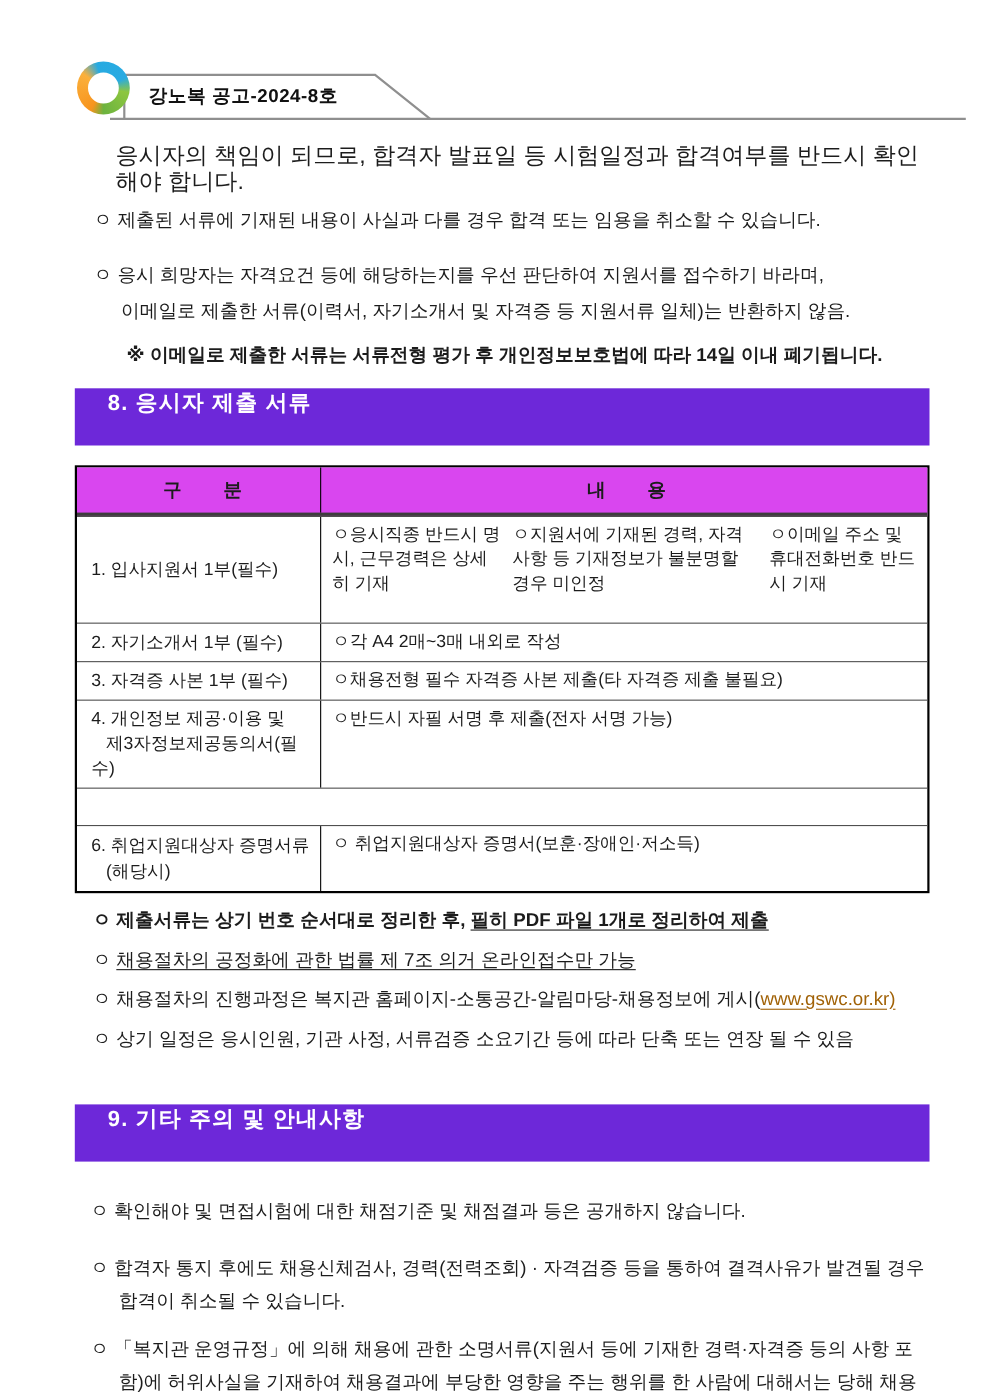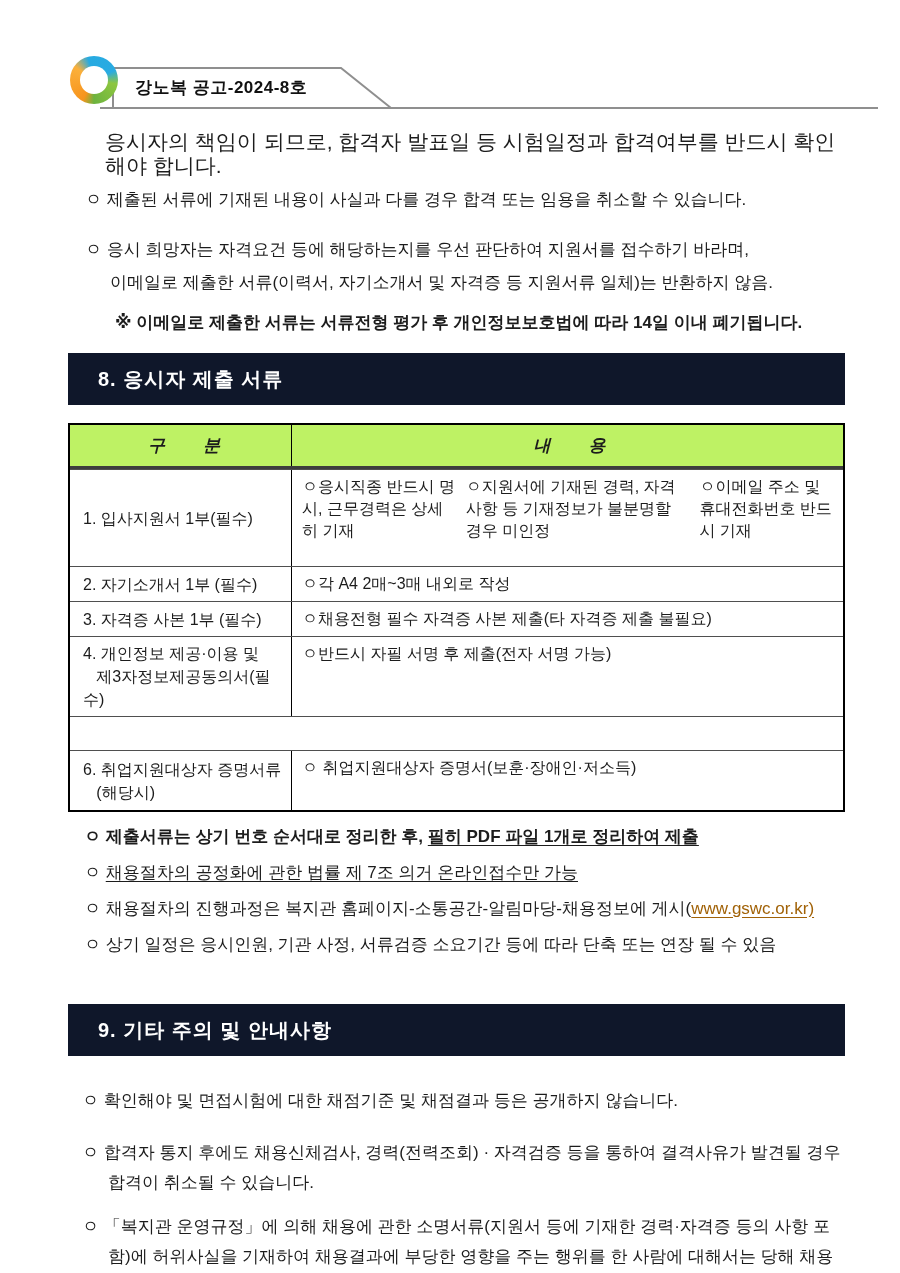--- a/index.html
+++ b/index.html
@@ -41,35 +41,34 @@
   p.cont1  { margin-top:12px; padding-left:37px; font-size:21px; line-height:24px; }
   p.blt    { margin-top:10px; padding-left:17px; font-size:17px; line-height:24px; }
   .grp     { margin-top:26px; }
   .grp p + p { margin-top:9px; }
   p.cont2  { padding-left:42px; }
   p.note   { margin-top:16px; padding-left:47px; font-size:17px; font-weight:bold; line-height:24px; }
 
   
   .section-bar {
     margin-top:18px;
-    height:52px; background:#0f172a;
+    height:52px; background:#6d28d9;
     color:#ffffff; font-size:20px; font-weight:bold;
-    display:flex; align-items:center; padding-left:30px;
+    display:flex; padding-left:30px;
     letter-spacing:1px;
   }
   .section-bar.second { margin-top:46px; }
 
   
   .table { margin-top:18px; border:2px solid #000; font-size:16px; }
   .trow { display:flex; border-top:1px solid #4f4f4f; }
   .trow.head {
-    border-top:none; background:#bef264;
+    border-top:none; background:#d946ef;
     border-bottom:3px solid #3d3d3d;
     min-height:44px;
-    font-style:italic;
   }
   .trow.head .tc1, .trow.head .tc2 {
     justify-content:center; align-items:center;
     font-weight:bold; font-size:17px; flex-direction:row;
     white-space:pre;
   }
   .tc1 {
     flex:0 0 222px; width:222px;
     border-right:1.5px solid #000;
     display:flex; align-items:center;

